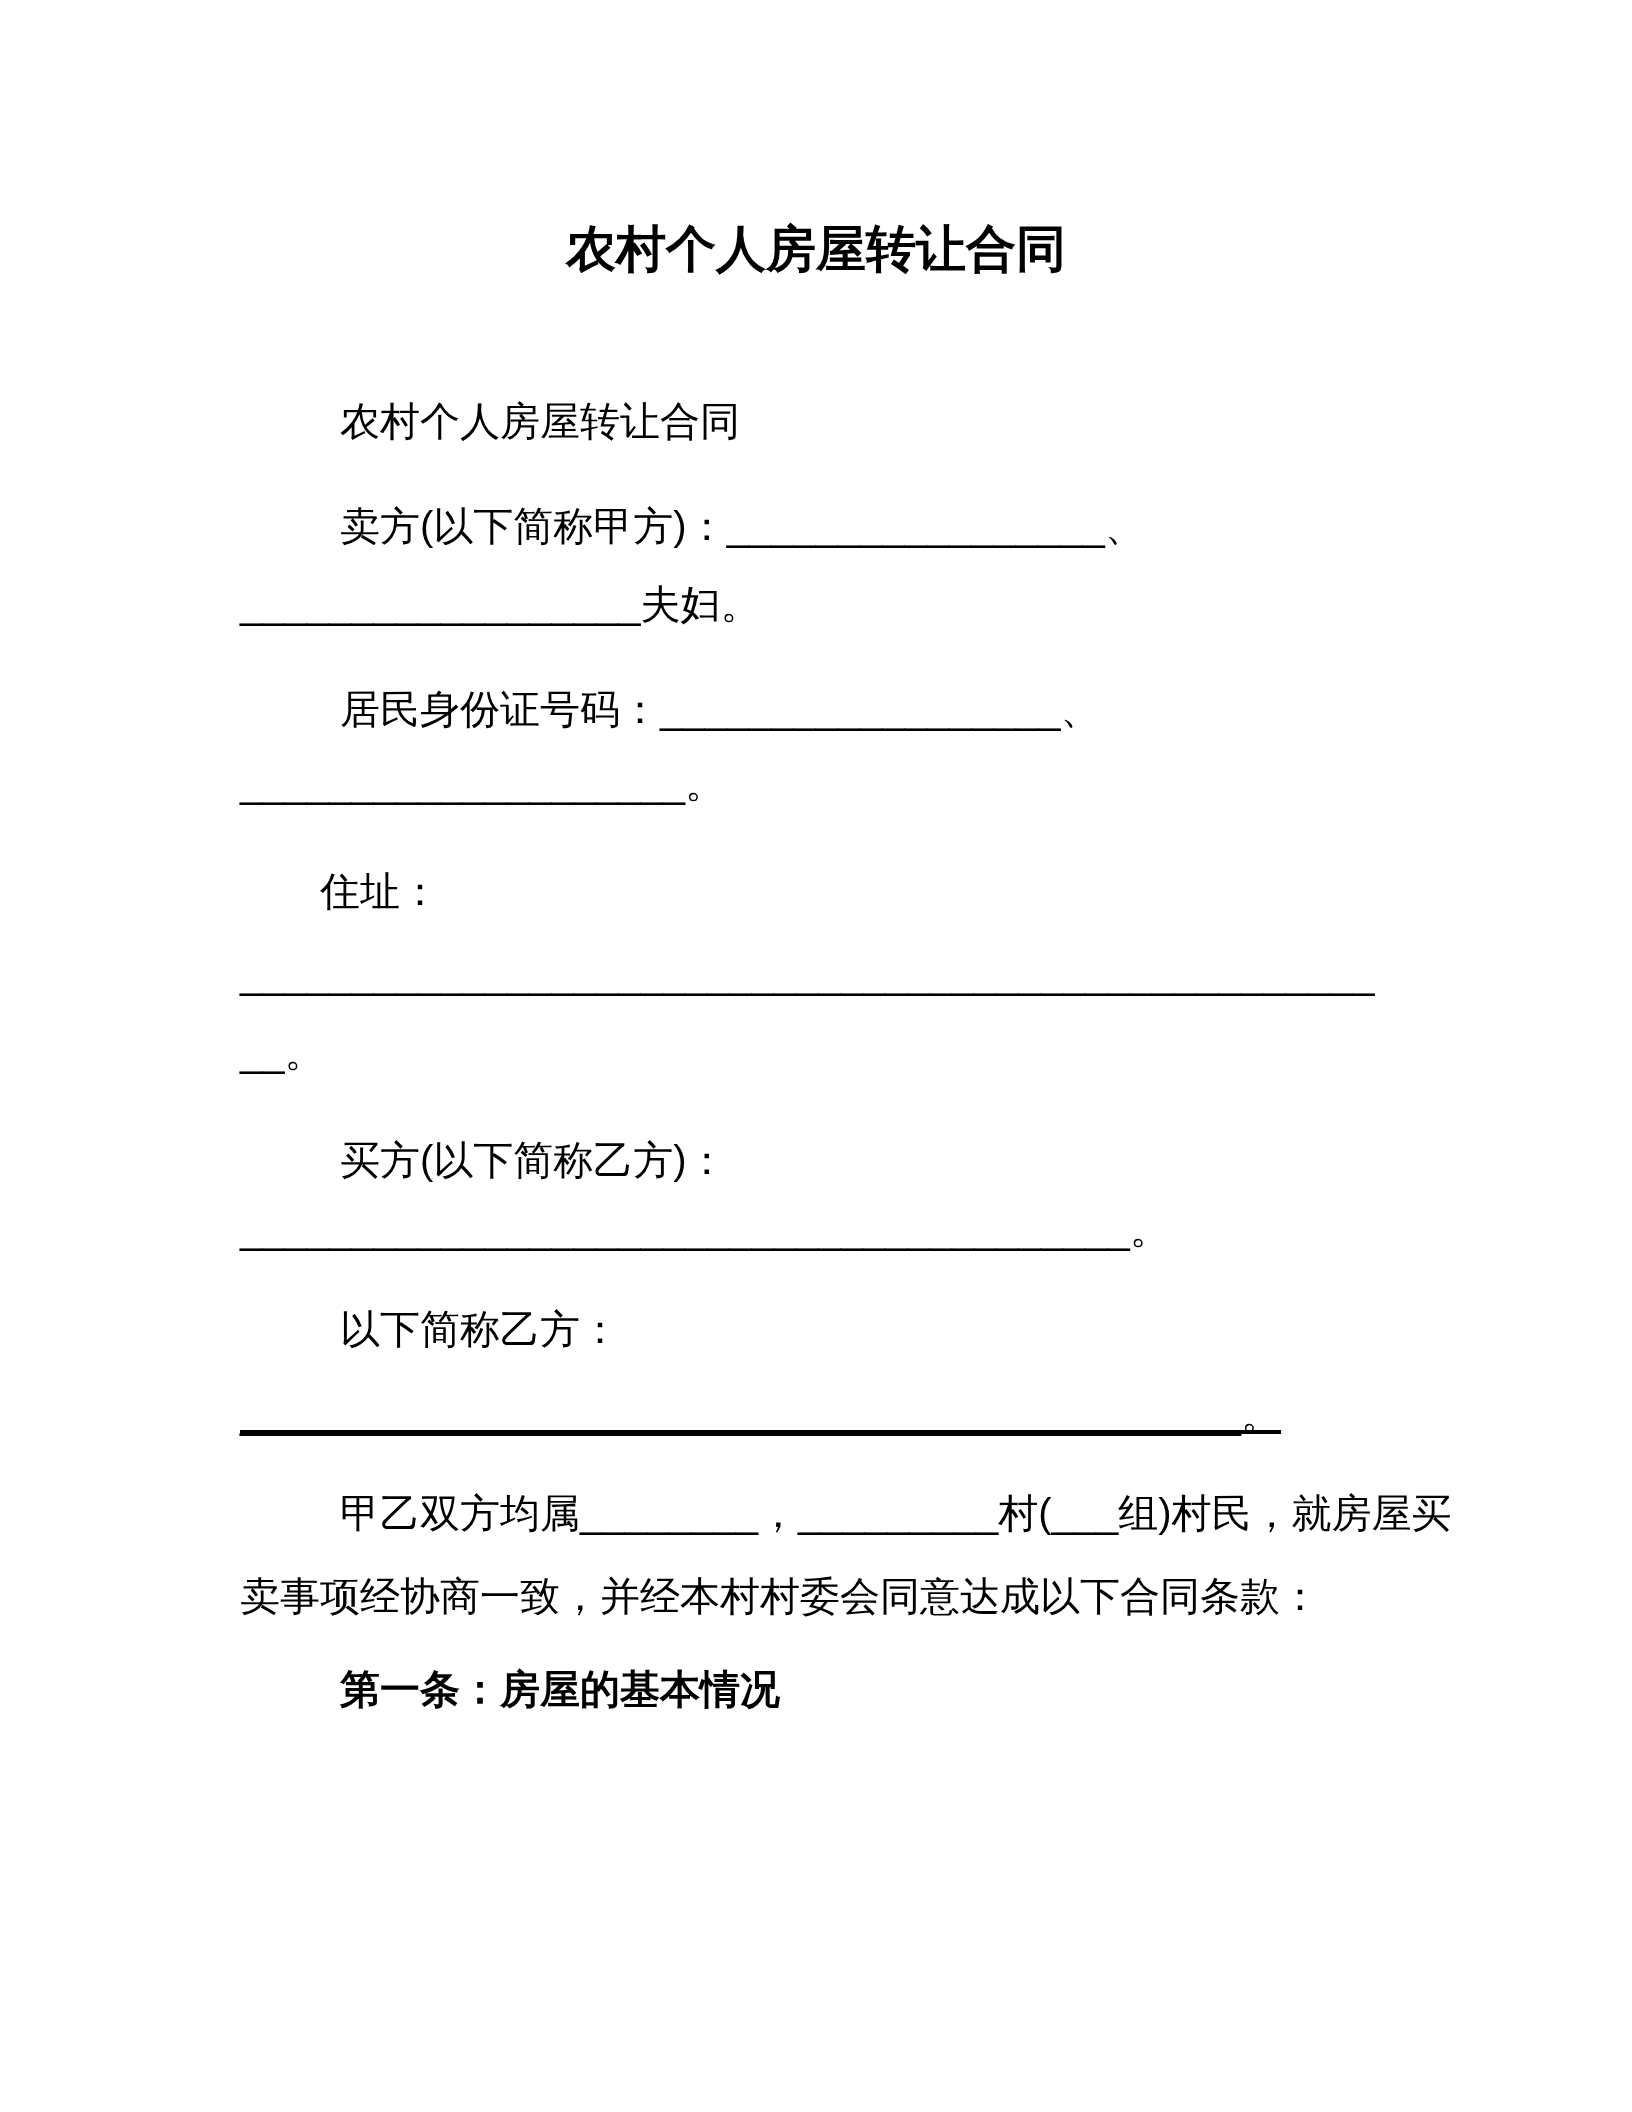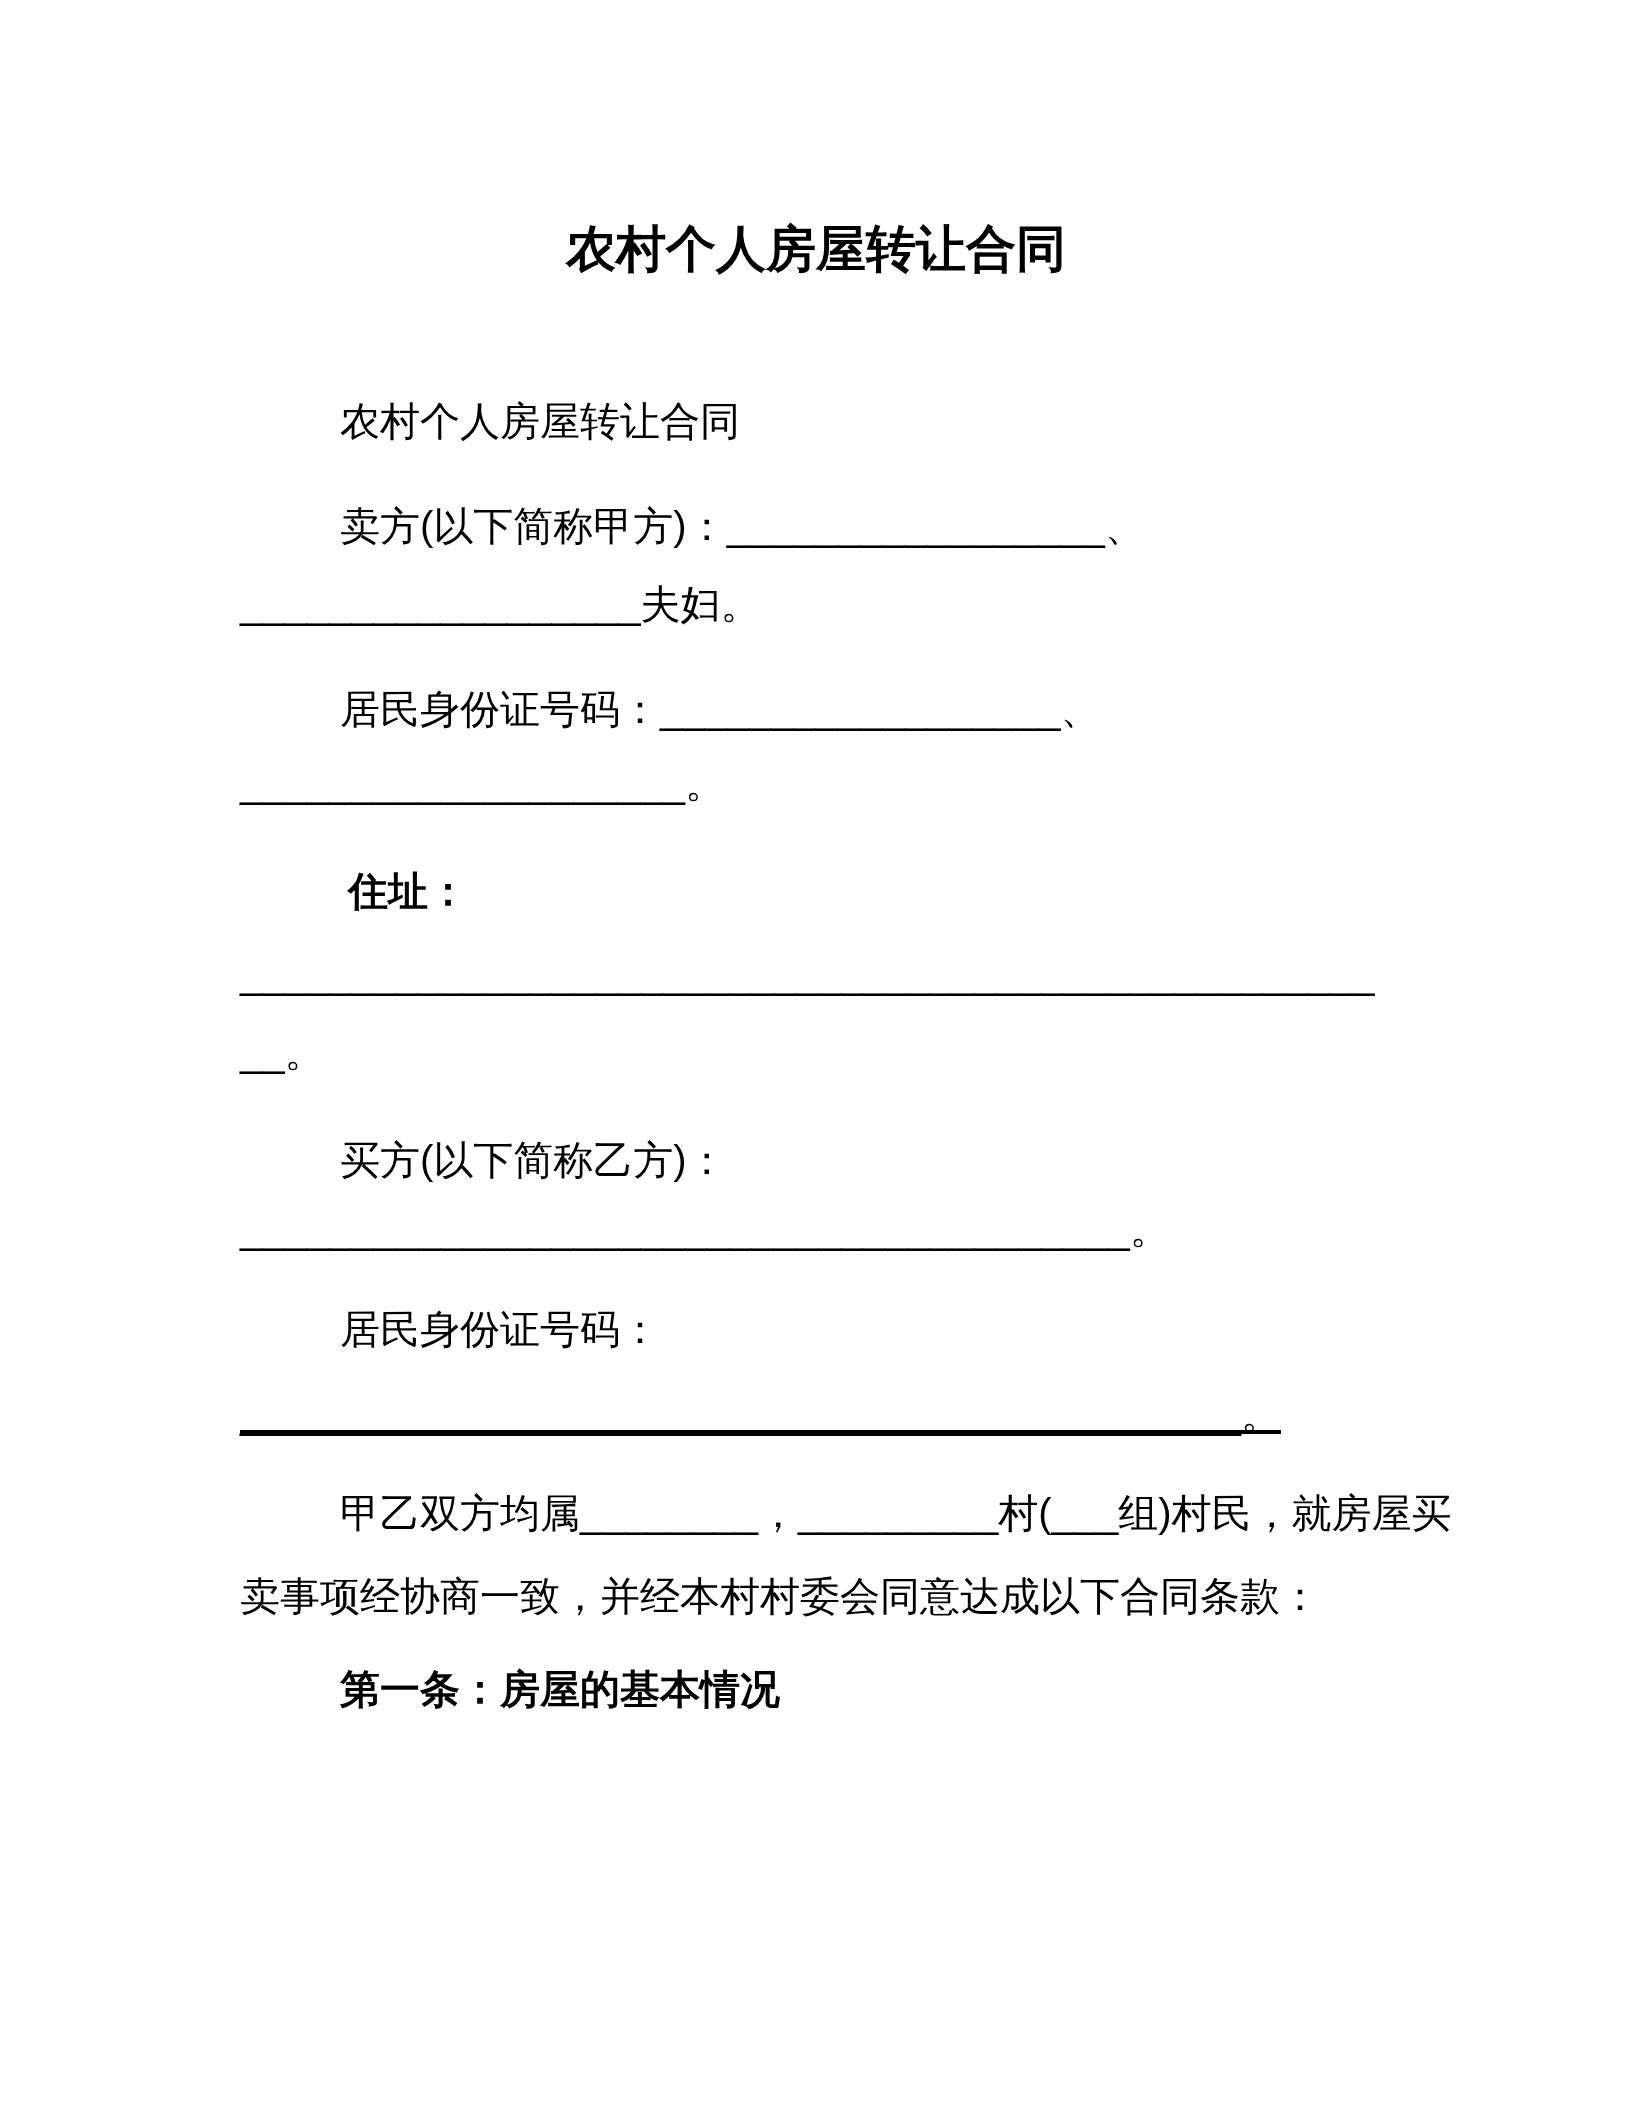--- a/index.html
+++ b/index.html
@@ -48,31 +48,31 @@
   <div class="line" style="top:399px;left:340px;">农村个人房屋转让合同</div>
 
   <div class="line" style="top:504px;left:340px;">卖方(以下简称甲方)：_________________、</div>
 
   <div class="line" style="top:582px;left:240px;">__________________夫妇。</div>
 
   <div class="line" style="top:687px;left:340px;">居民身份证号码：__________________、</div>
 
   <div class="line" style="top:761px;left:240px;">____________________。</div>
 
-  <div class="line" style="top:869px;left:348px;font-weight:bold;">住址：</div>
+  <div class="line" style="top:869px;left:320px;">住址：</div>
 
   <div class="line" style="top:952px;left:240px;">___________________________________________________</div>
 
   <div class="line" style="top:1030px;left:240px;">__。</div>
 
   <div class="line" style="top:1138px;left:340px;">买方(以下简称乙方)：</div>
 
   <div class="line" style="top:1207px;left:240px;">________________________________________。</div>
 
-  <div class="line" style="top:1307px;left:340px;">居民身份证号码：</div>
+  <div class="line" style="top:1307px;left:340px;">以下简称乙方：</div>
 
   <div class="line" style="top:1392px;left:240px;text-decoration:underline;">_____________________________________________。</div>
 
   <div class="line" style="top:1491px;left:340px;">甲乙双方均属________，_________村(___组)村民，就房屋买</div>
 
   <div class="line" style="top:1574px;left:240px;text-align:right;">卖事项经协商一致，并经本村村委会同意达成以下合同条款：</div>
 
   <div class="line bold" style="top:1667px;left:340px;">第一条：房屋的基本情况</div>
 
 </div>

